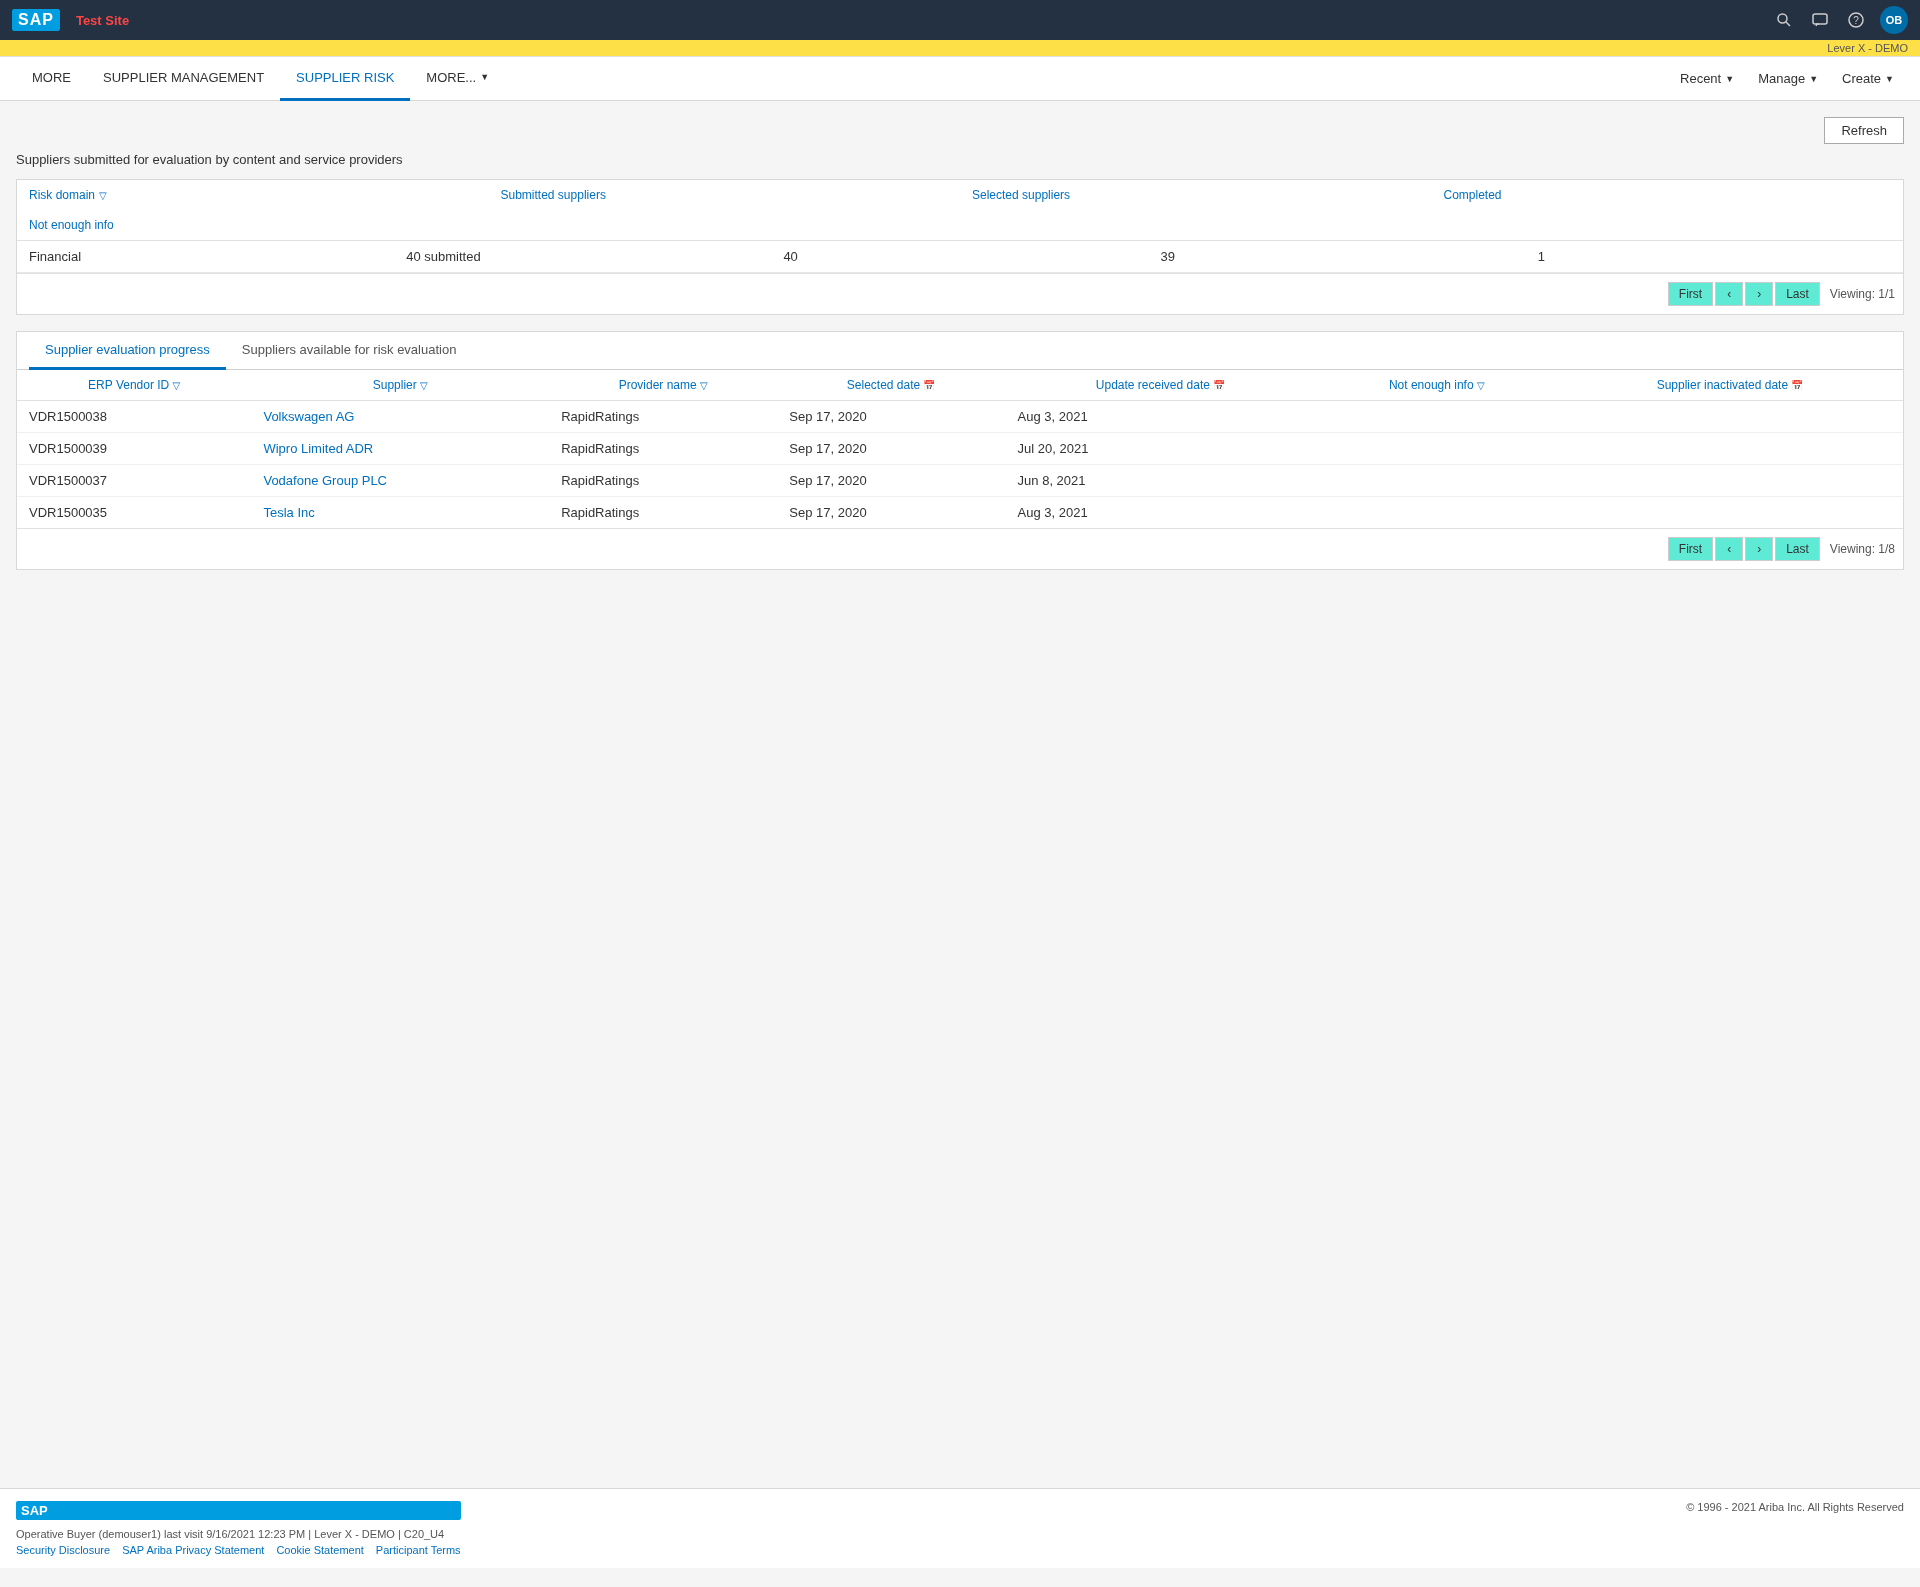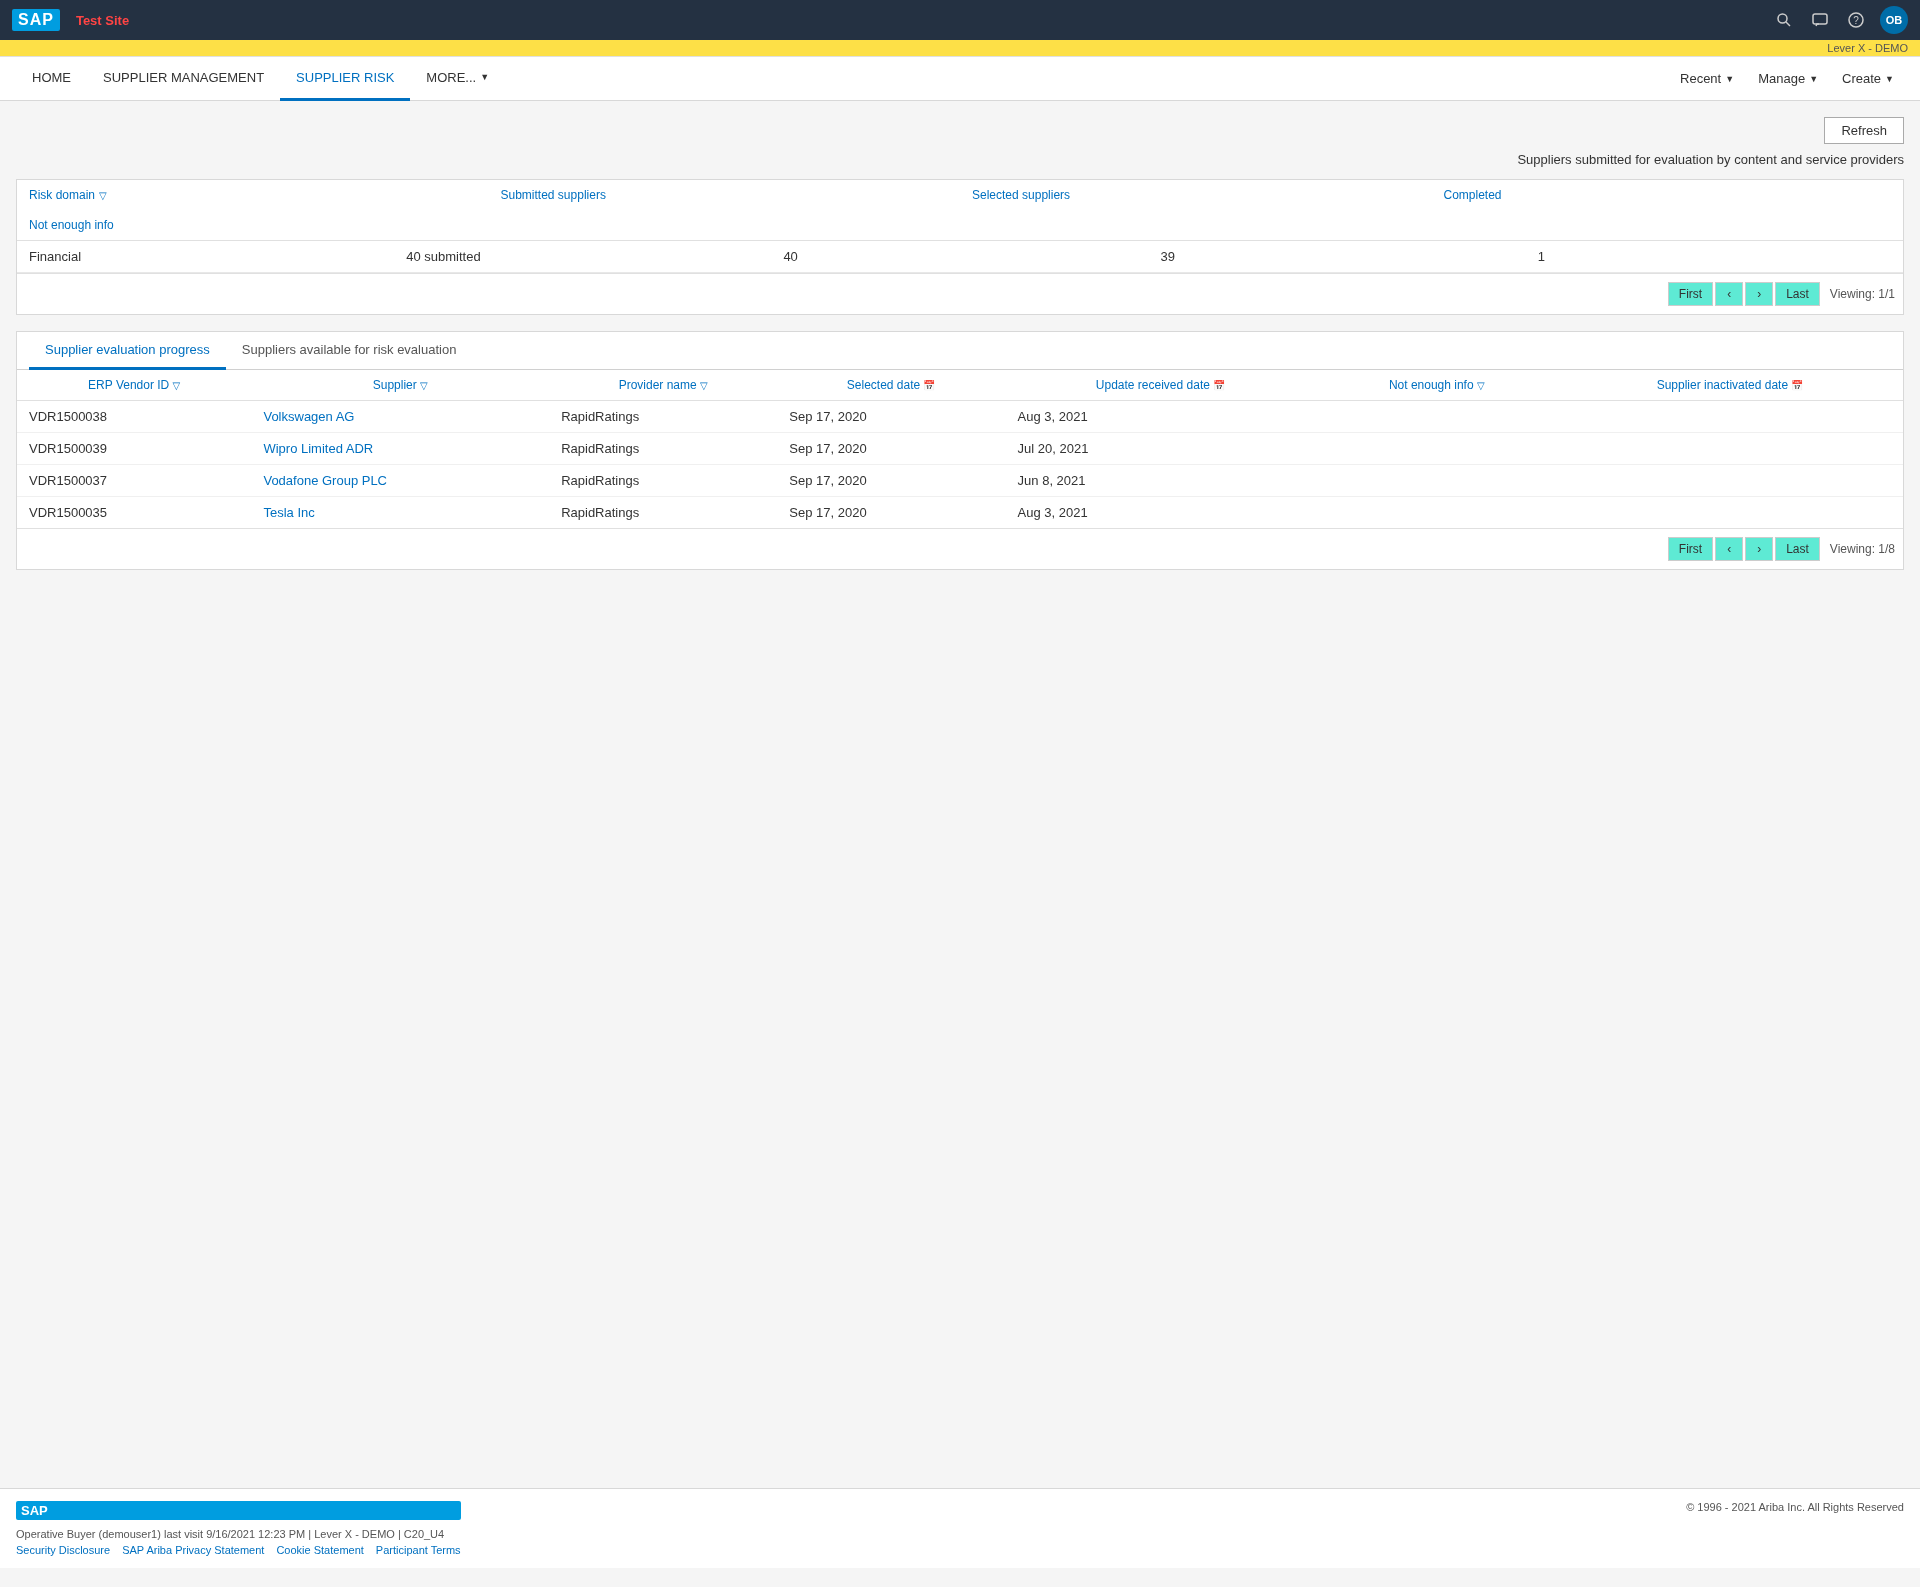--- a/index.html
+++ b/index.html
@@ -152,21 +152,20 @@
       font-size: 13px;
       cursor: pointer;
       color: #333;
     }
 
     
     .section-desc {
       font-size: 13px;
       color: #333;
       margin-bottom: 12px;
-      text-align: right;
     }
 
     
     .table-container {
       background: white;
       border: 1px solid #d8d8d8;
       margin-bottom: 16px;
     }
     .table-header-row {
       display: grid;
@@ -341,21 +340,21 @@
     <div class="user-avatar">OB</div>
   </div>
 </div>
 
 <div class="tenant-row">
   <span>Lever X - DEMO</span>
 </div>
 
 <div class="nav-bar">
   <div class="nav-left">
-    <a class="nav-item">HOME</a>
+    <a class="nav-item">MORE</a>
     <a class="nav-item">SUPPLIER MANAGEMENT</a>
     <a class="nav-item active">SUPPLIER RISK</a>
     <a class="nav-item nav-more">
       <span>MORE...</span>
       <span class="chevron-down">▼</span>
     </a>
   </div>
   <div class="nav-right">
     <button class="nav-dropdown-btn">
       <span>Recent</span>

